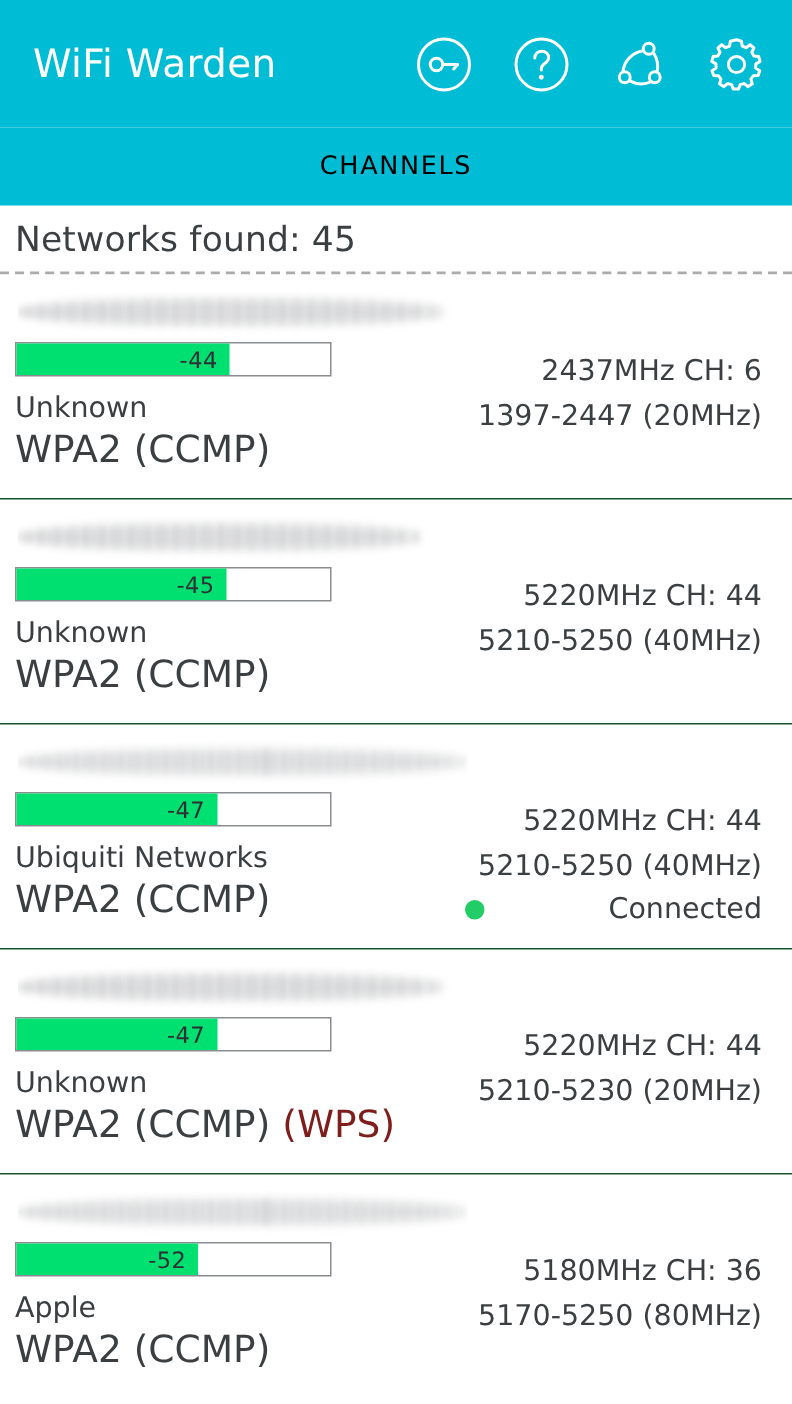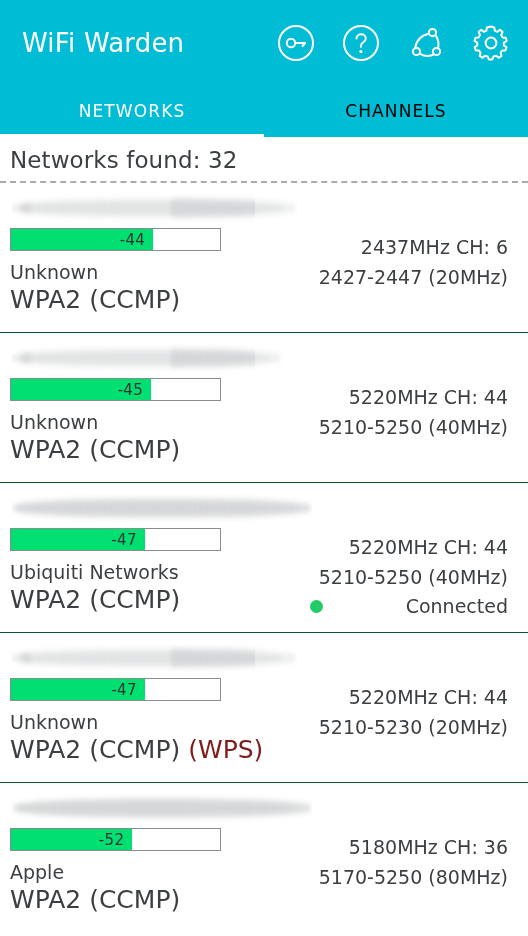--- a/index.html
+++ b/index.html
@@ -241,51 +241,48 @@
                      l0.5 -3.2 Z"></path>
             <circle cx="23" cy="23" r="5.4"></circle>
           </g>
         </svg>
       </div>
 
     </div>
   </div>
 
   <div class="tabs">
-    <div class="tab active">
-      <span>NETWORKS</span>
-    </div>
     <div class="tab inactive">
       <span>CHANNELS</span>
     </div>
   </div>
 
   <div class="found-wrap">
-    <div class="found-text">Networks found: 32</div>
+    <div class="found-text">Networks found: 45</div>
     <div class="dashed-sep"></div>
   </div>
 
   <div class="list" id="network-list">
       <div class="net-row">
         <div class="ssid-blur">
           <div class="smear" style="width: 285px;"></div>
           <div class="smear2" style="width: 271px;"></div>
         </div>
         <div class="row-body">
           <div class="left-col">
             <div class="sig-bar">
               <div class="sig-fill" style="width: 68%;"></div>
               <div class="sig-label" style="right: calc(32% + 8px);">-44</div>
             </div>
             <div class="vendor">Unknown</div>
             <div class="security"><span>WPA2 (CCMP)</span></div>
           </div>
           <div class="right-col">
             <div class="freq-line">2437MHz  CH: 6</div>
-            <div class="range-line">2427-2447 (20MHz)</div>
+            <div class="range-line">1397-2447 (20MHz)</div>
           </div>
         </div>
       </div>
       <div class="net-row">
         <div class="ssid-blur">
           <div class="smear" style="width: 270px;"></div>
           <div class="smear2" style="width: 256px;"></div>
         </div>
         <div class="row-body">
           <div class="left-col">

